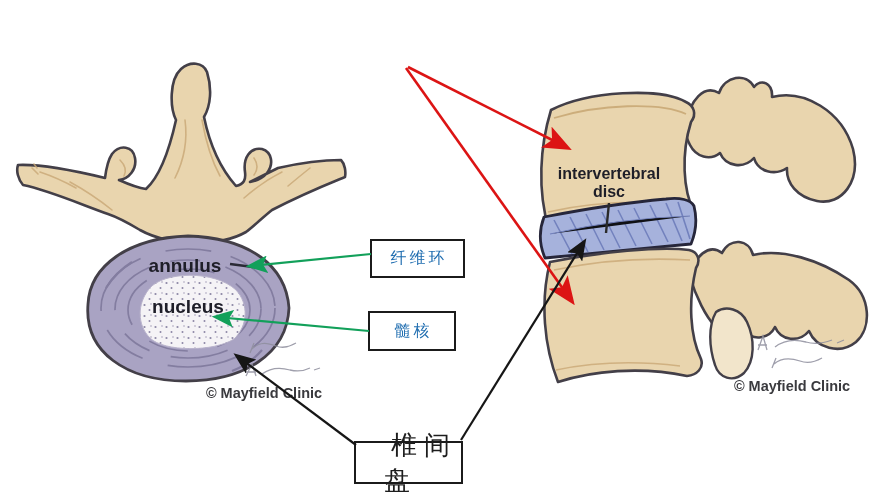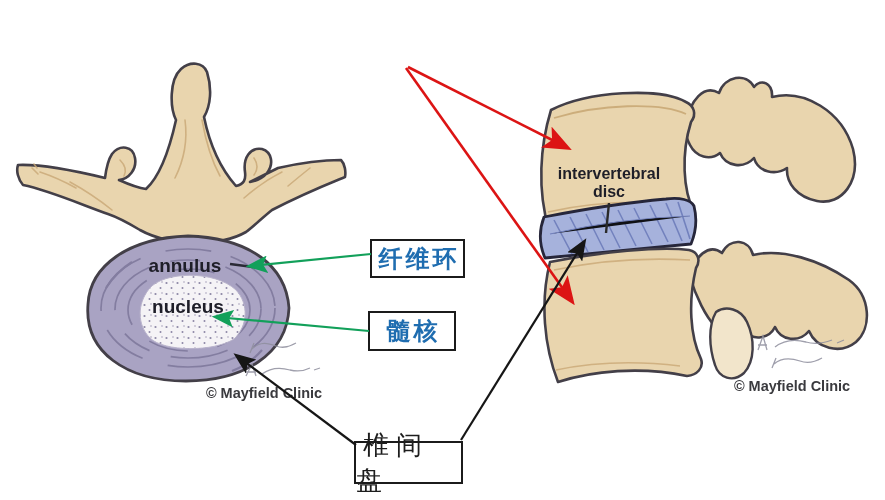--- a/index.html
+++ b/index.html
@@ -7,21 +7,21 @@
   .stage {
     position:relative; width:885px; height:500px; background:#ffffff; overflow:hidden;
   }
   .stage svg { position:absolute; }
   .callout {
     position:absolute; background:#ffffff; border:2px solid #1b1b1b;
     display:flex; align-items:center; justify-content:center;
     font-family:"Liberation Sans", sans-serif;
   }
   .callout.black { color:#1d1d1d; font-size:26px; letter-spacing:7px; text-indent:7px; }
-  .callout.blue  { color:#1f6db0; font-size:24px; font-weight:bold; letter-spacing:3px; text-indent:3px; }
+  .callout.blue  { color:#1f6db0; font-size:16px; font-weight:normal; letter-spacing:3px; text-indent:3px; }
   .anat-label { font-family:"Liberation Sans", sans-serif; font-weight:bold; fill:#1e1e28; }
   .credit { font-family:"Liberation Sans", sans-serif; font-weight:bold; fill:#3a3a3e; }
   .sig { stroke:#8f8f9e; stroke-width:1.3; fill:none; opacity:0.85; }
 </style>
 </head>
 <body>
 
 <div class="stage">
 
   <svg style="left:10px; top:60px;" width="340" height="345" viewBox="0 0 340 345">
@@ -140,21 +140,21 @@
 
 
   <div class="callout blue" style="left:370px; top:239px; width:95px; height:39px;">
     <span>纤维环</span>
   </div>
 
   <div class="callout blue" style="left:368px; top:311px; width:88px; height:40px;">
     <span>髓核</span>
   </div>
 
-  <div class="callout black" style="left:354px; top:441px; width:109px; height:43px;">
+  <div class="callout black" style="left:354px; top:441px; width:109px; height:43px;padding-left:28px;">
     <span>椎间盘</span>
   </div>
 
   <svg style="left:0; top:0; pointer-events:none;" width="885" height="500" viewBox="0 0 885 500">
     <defs>
       <marker id="mk-red" markerWidth="11" markerHeight="9" refX="8.5" refY="4.5" orient="auto">
         <path d="M0,0 L11,4.5 L0,9 L2.5,4.5 Z" fill="#dc1414"></path>
       </marker>
       <marker id="mk-green" markerWidth="10" markerHeight="8" refX="8" refY="4" orient="auto">
         <path d="M0,0 L10,4 L0,8 L2,4 Z" fill="#12a05a"></path>

